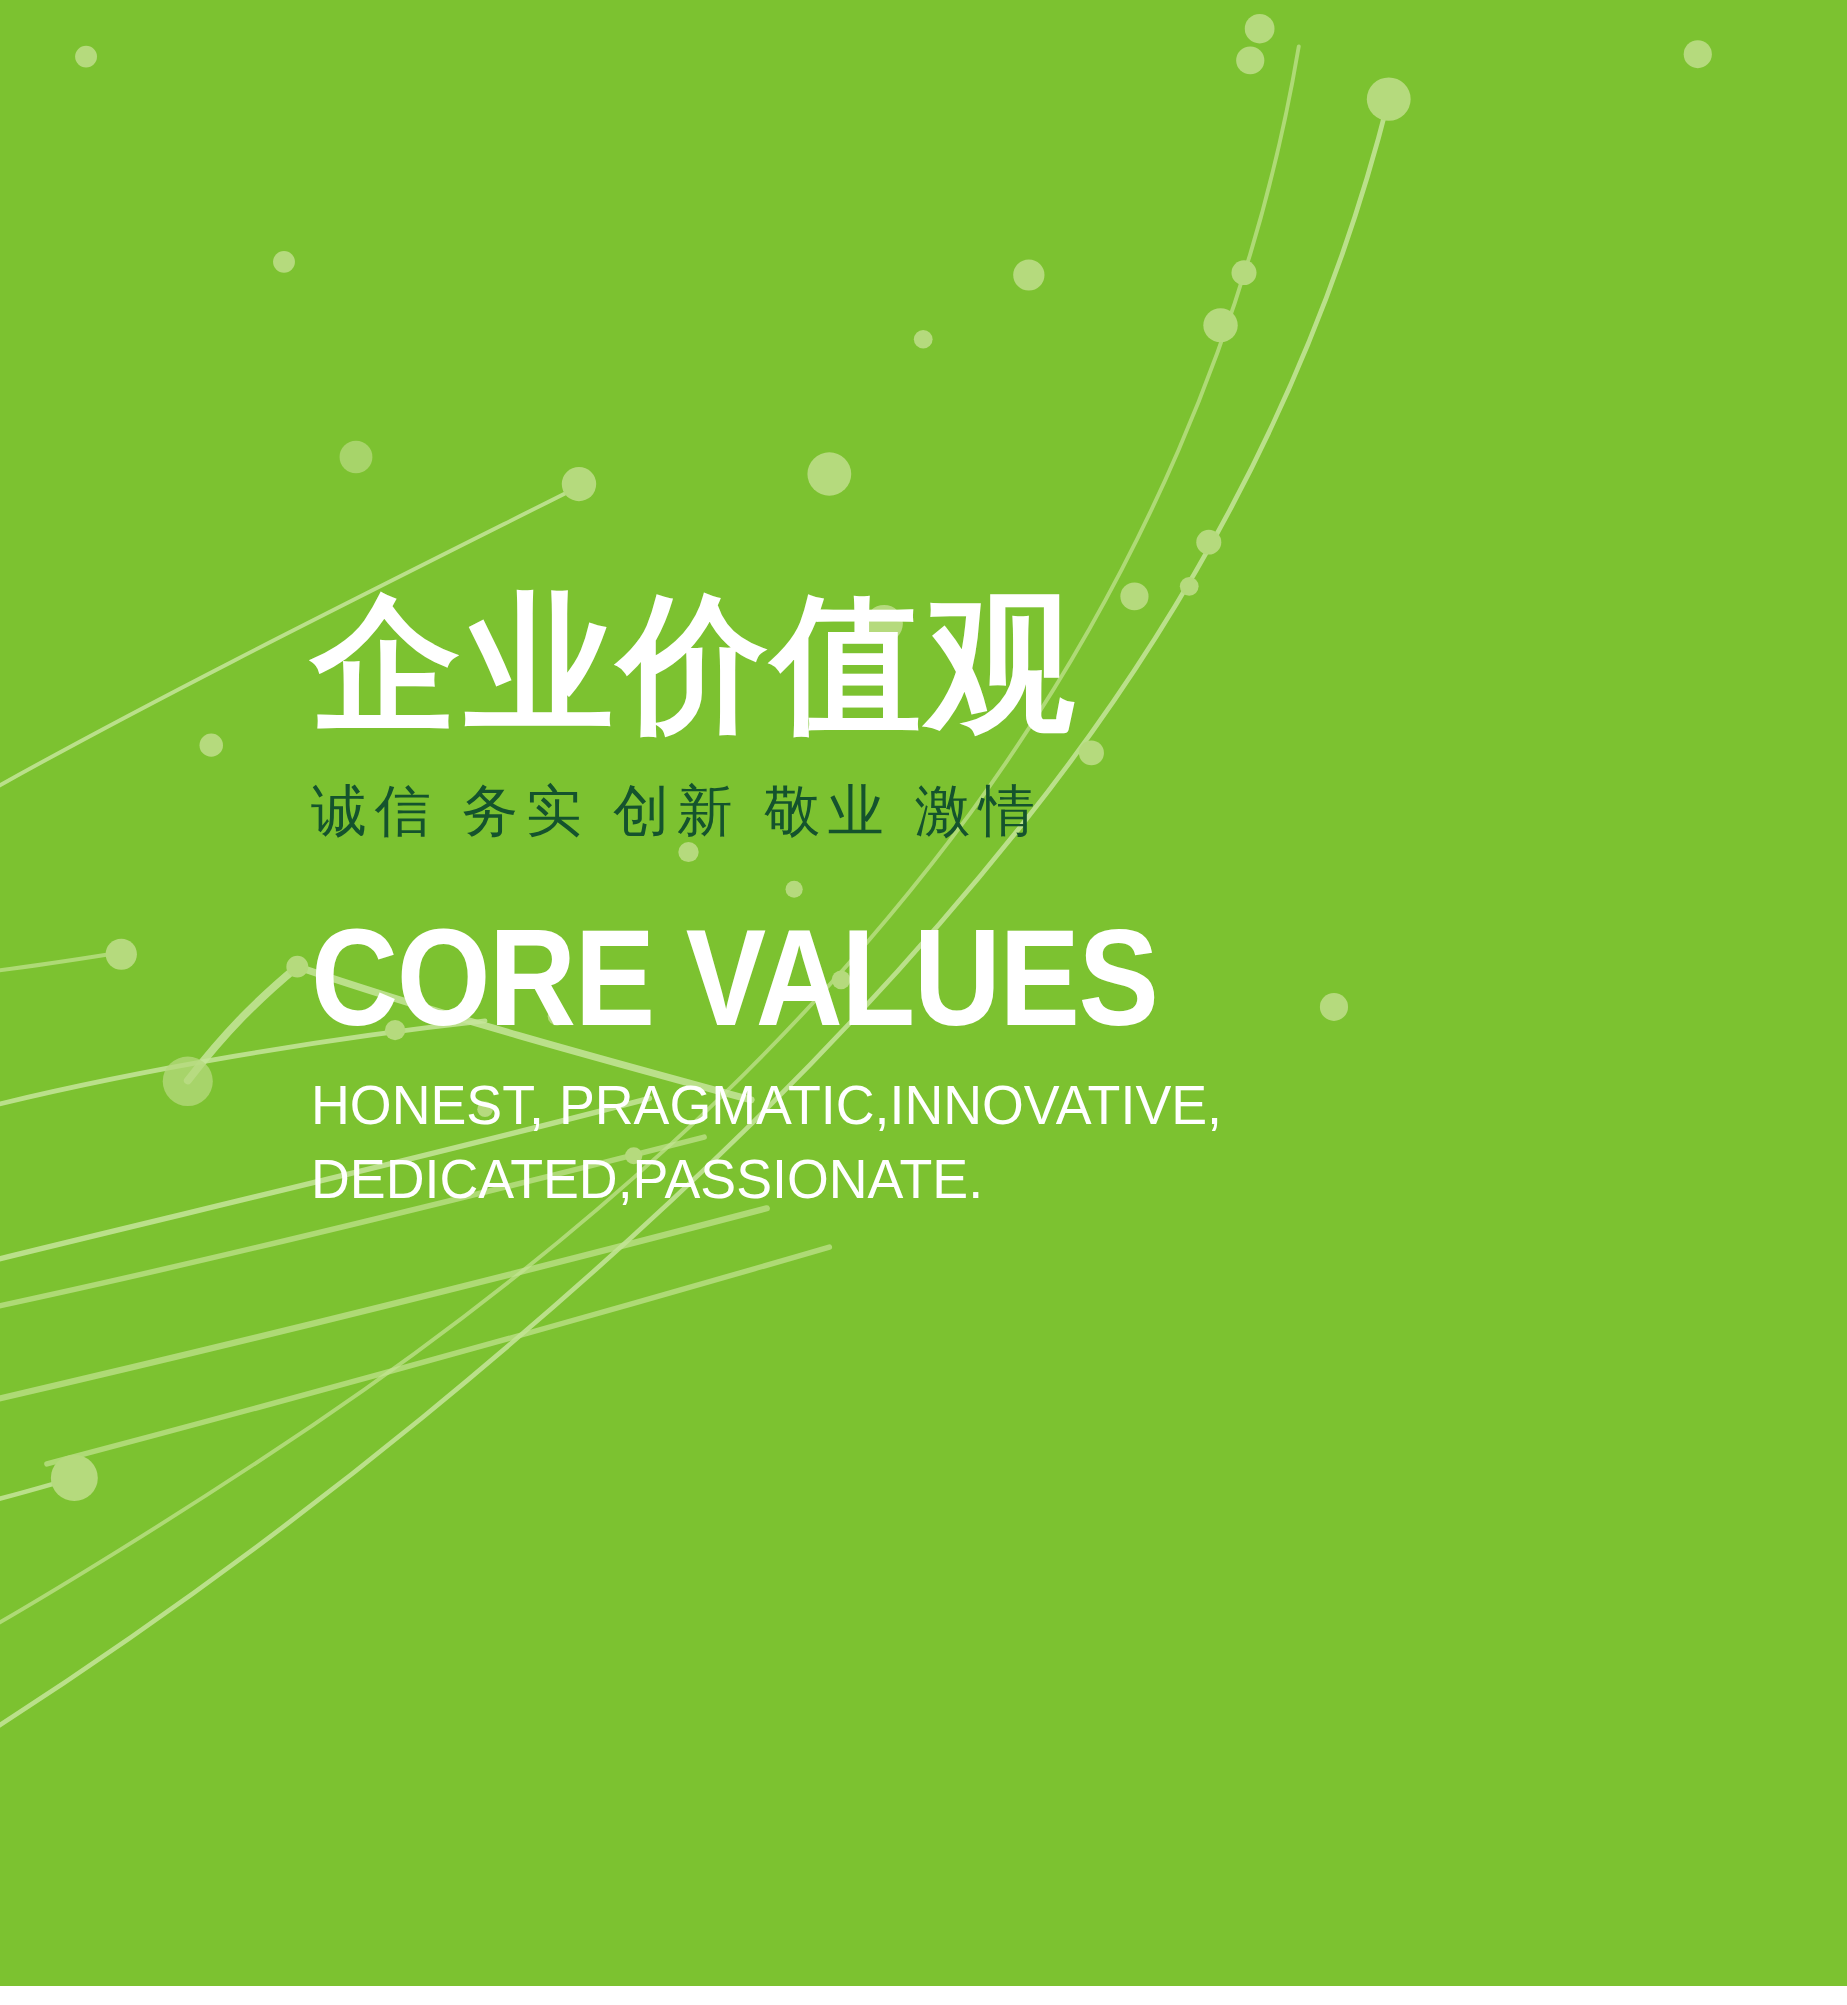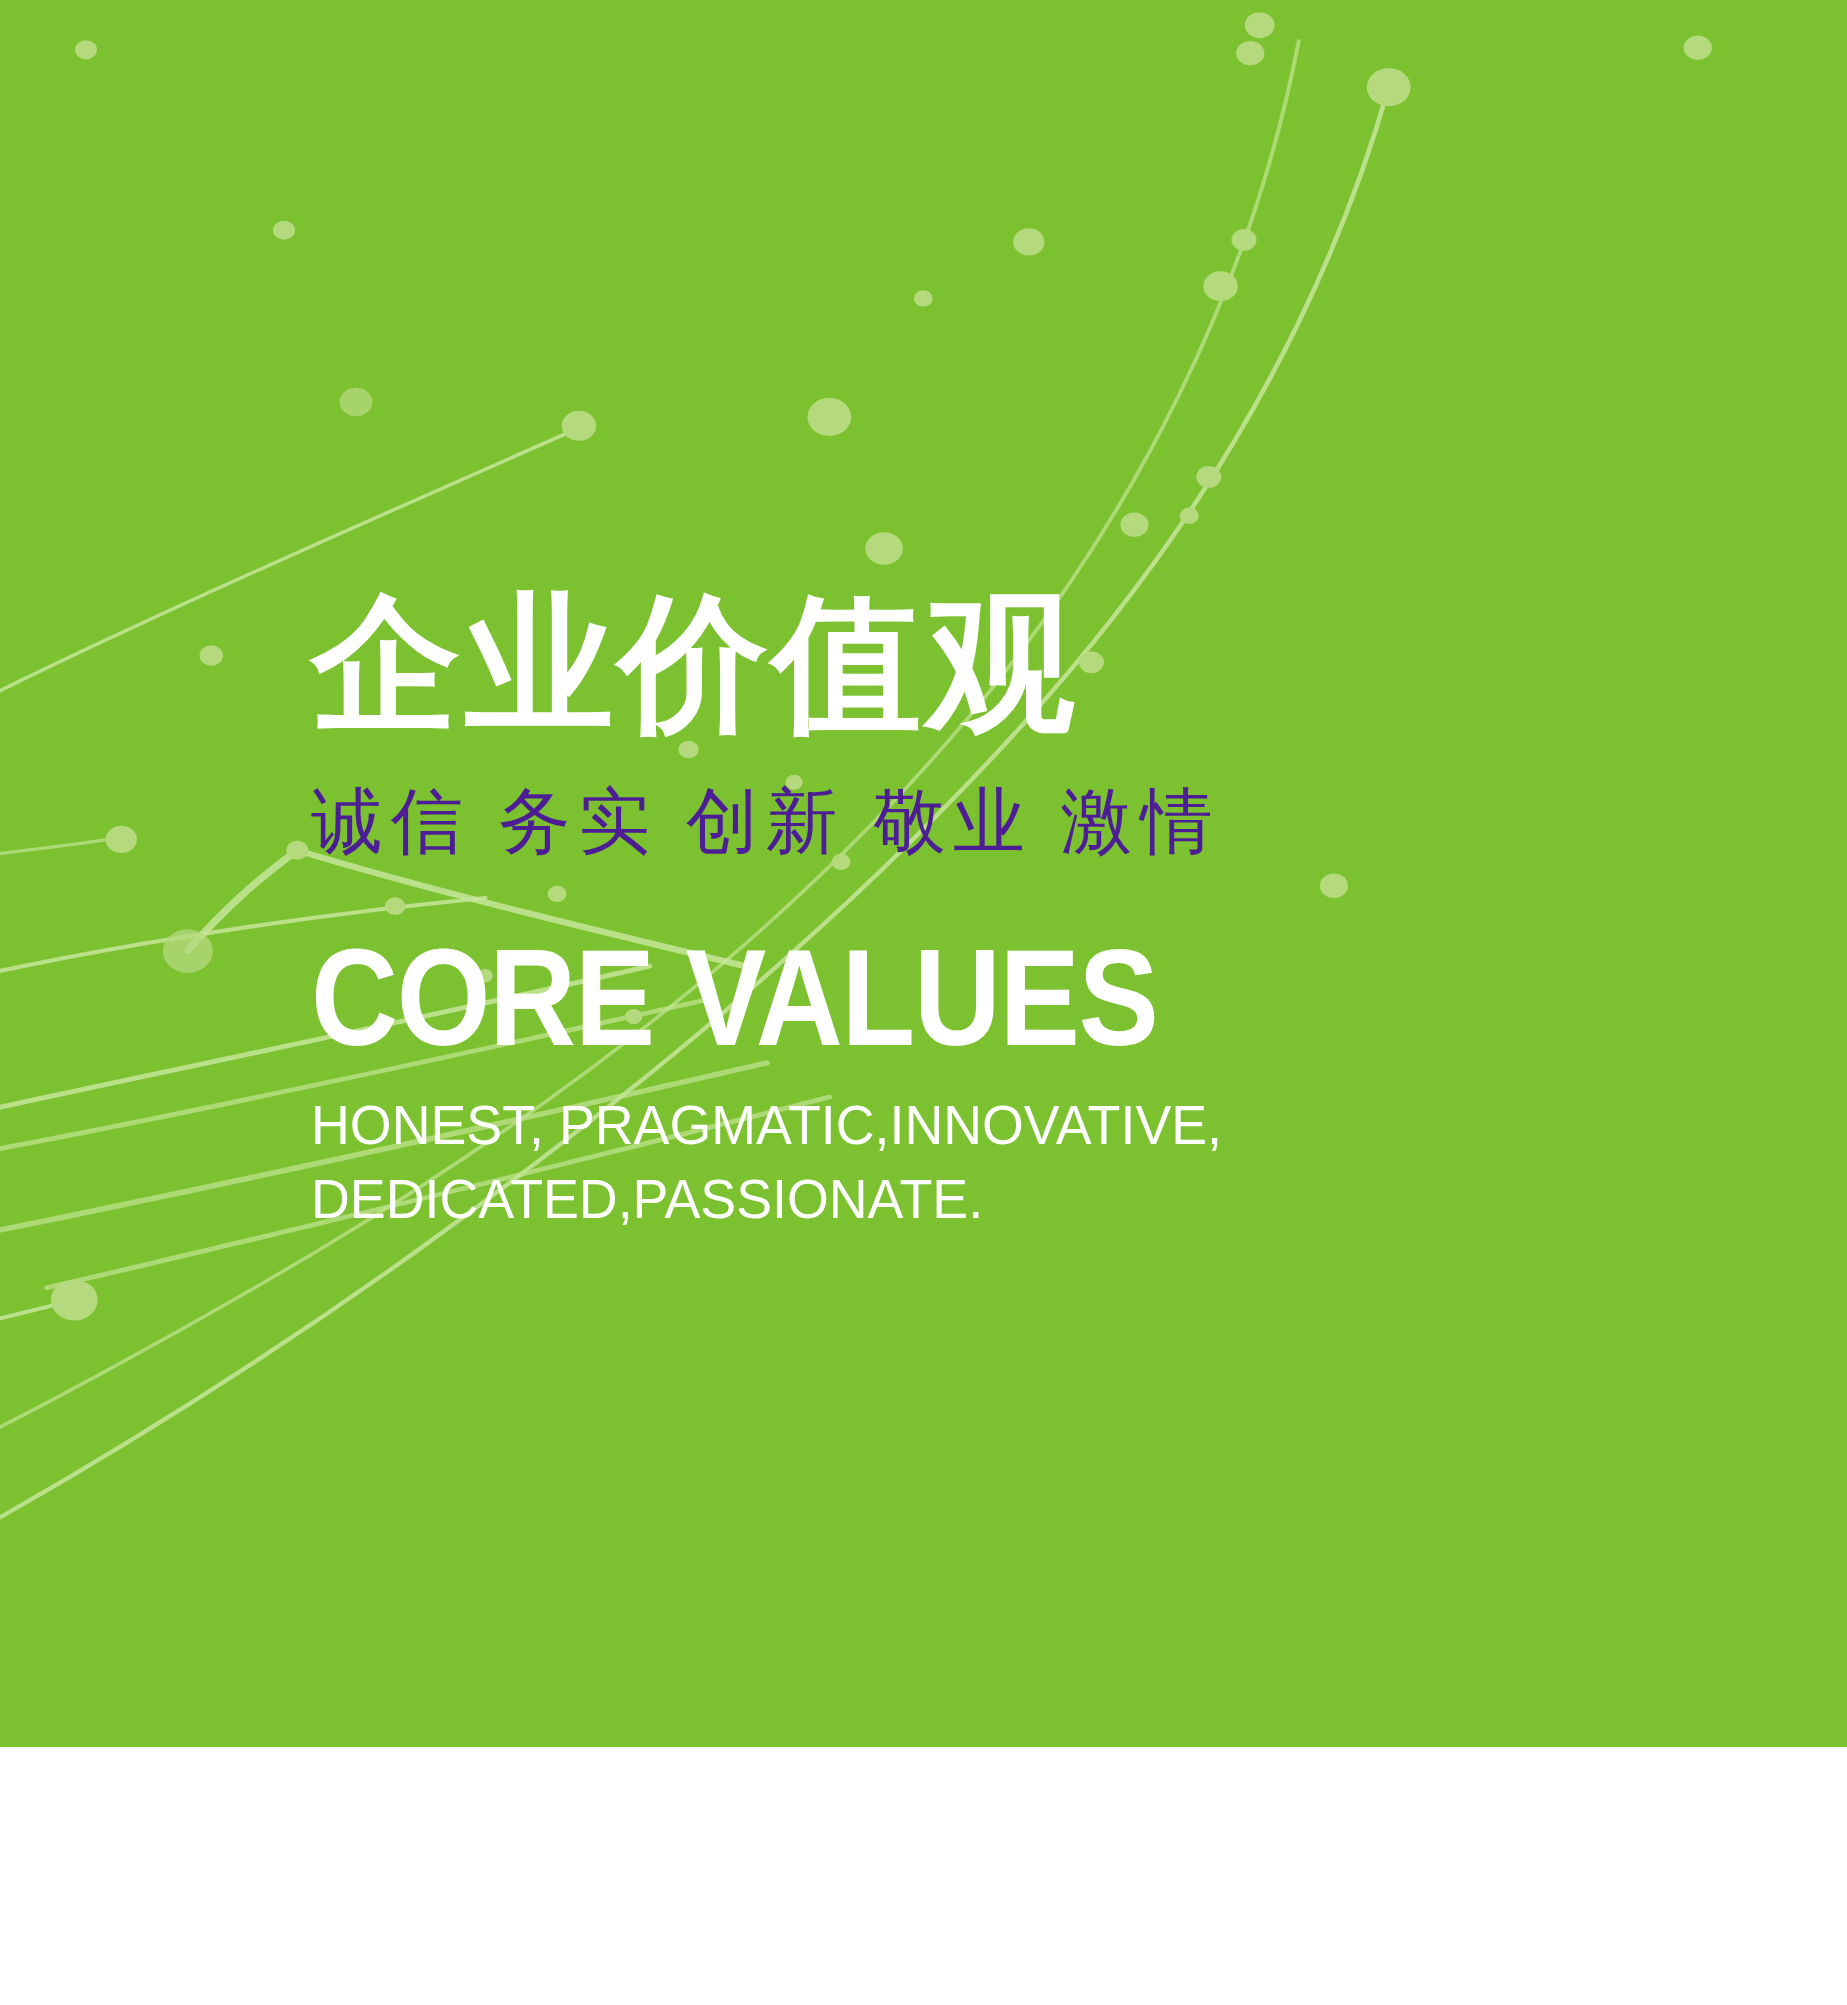--- a/index.html
+++ b/index.html
@@ -8,21 +8,21 @@
     padding: 0;
     background: #ffffff;
   }
   body {
     font-family: "Liberation Sans", "DejaVu Sans", sans-serif;
   }
 
   .poster {
     position: relative;
     width: 1848px;
-    height: 1747px;
+    height: 1986px;
     overflow: hidden;
     background: #7CC230;
   }
 
   
   .bg-network {
     position: absolute;
     inset: 0;
     width: 100%;
     height: 100%;
@@ -44,24 +44,24 @@
     font-family: "Liberation Sans", "DejaVu Sans", sans-serif;
     font-weight: 700;
     font-size: 149px;
     line-height: 1.06;
     letter-spacing: 4.7px;
     white-space: nowrap;
     margin: 0;
   }
 
   .cn-subtitle {
-    color: #4c1d95;
+    color: #14532d;
     font-family: "Liberation Sans", "DejaVu Sans", sans-serif;
     font-weight: 400;
-    font-size: 72px;
+    font-size: 56px;
     line-height: 1.25;
     letter-spacing: 7.8px;
     white-space: nowrap;
     margin: 33px 0 0 0;
   }
 
   .en-title {
     color: #ffffff;
     font-family: "Liberation Sans Narrow", "Liberation Sans", "DejaVu Sans", sans-serif;
     font-weight: 700;

